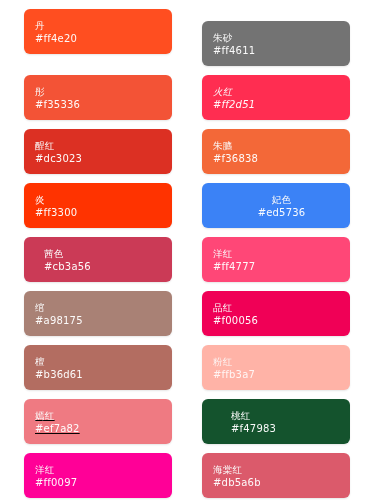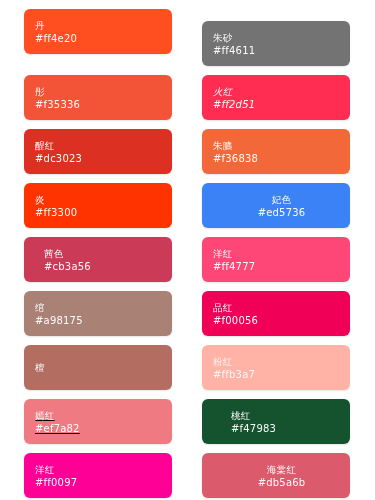--- a/index.html
+++ b/index.html
@@ -108,35 +108,36 @@
       <div class="swatch-card" style="background: rgb(169, 129, 117);">
         <div class="swatch-name">绾</div>
         <div class="swatch-hex">#a98175</div>
       </div>
       <div class="swatch-card" style="background: rgb(240, 0, 86);">
         <div class="swatch-name">品红</div>
         <div class="swatch-hex">#f00056</div>
       </div>
       <div class="swatch-card" style="background: rgb(179, 109, 97);">
         <div class="swatch-name">檀</div>
+        <div class="swatch-hex">#b36d61</div>
       </div>
       <div class="swatch-card light-text" style="background: rgb(255, 179, 167);">
         <div class="swatch-name">粉红</div>
         <div class="swatch-hex">#ffb3a7</div>
       </div>
       <div class="swatch-card" style="background: rgb(239, 122, 130); text-decoration: underline;">
         <div class="swatch-name">嫣红</div>
         <div class="swatch-hex">#ef7a82</div>
       </div>
       <div class="swatch-card" style="background: #14532d; padding-left: 29px;">
         <div class="swatch-name">桃红</div>
         <div class="swatch-hex">#f47983</div>
       </div>
       <div class="swatch-card" style="background: rgb(255, 0, 151);">
         <div class="swatch-name">洋红</div>
         <div class="swatch-hex">#ff0097</div>
       </div>
-      <div class="swatch-card" style="background: rgb(219, 90, 107); text-align: center;">
+      <div class="swatch-card" style="background: rgb(219, 90, 107);">
         <div class="swatch-name">海棠红</div>
         <div class="swatch-hex">#db5a6b</div>
       </div>
     </div>
 </div>
 
 </body></html>

